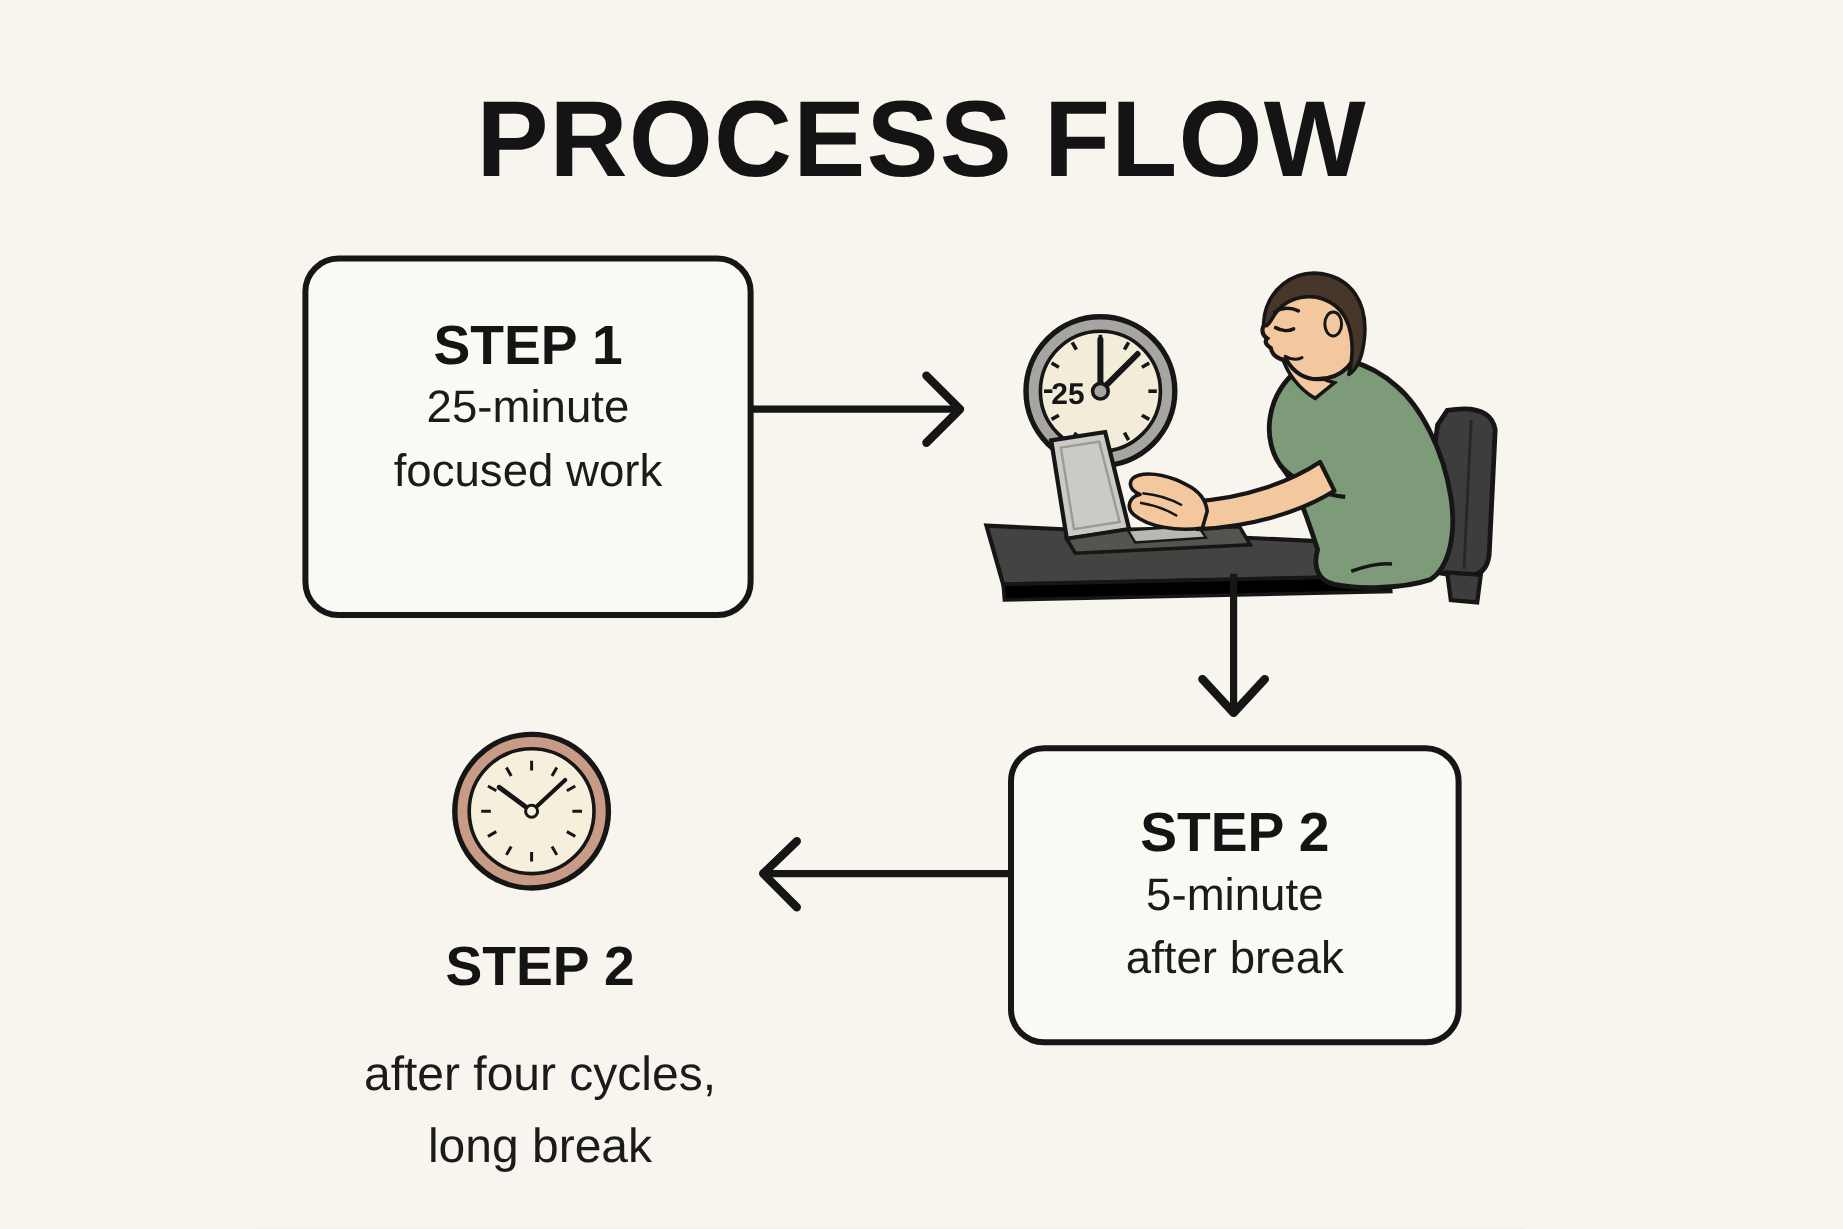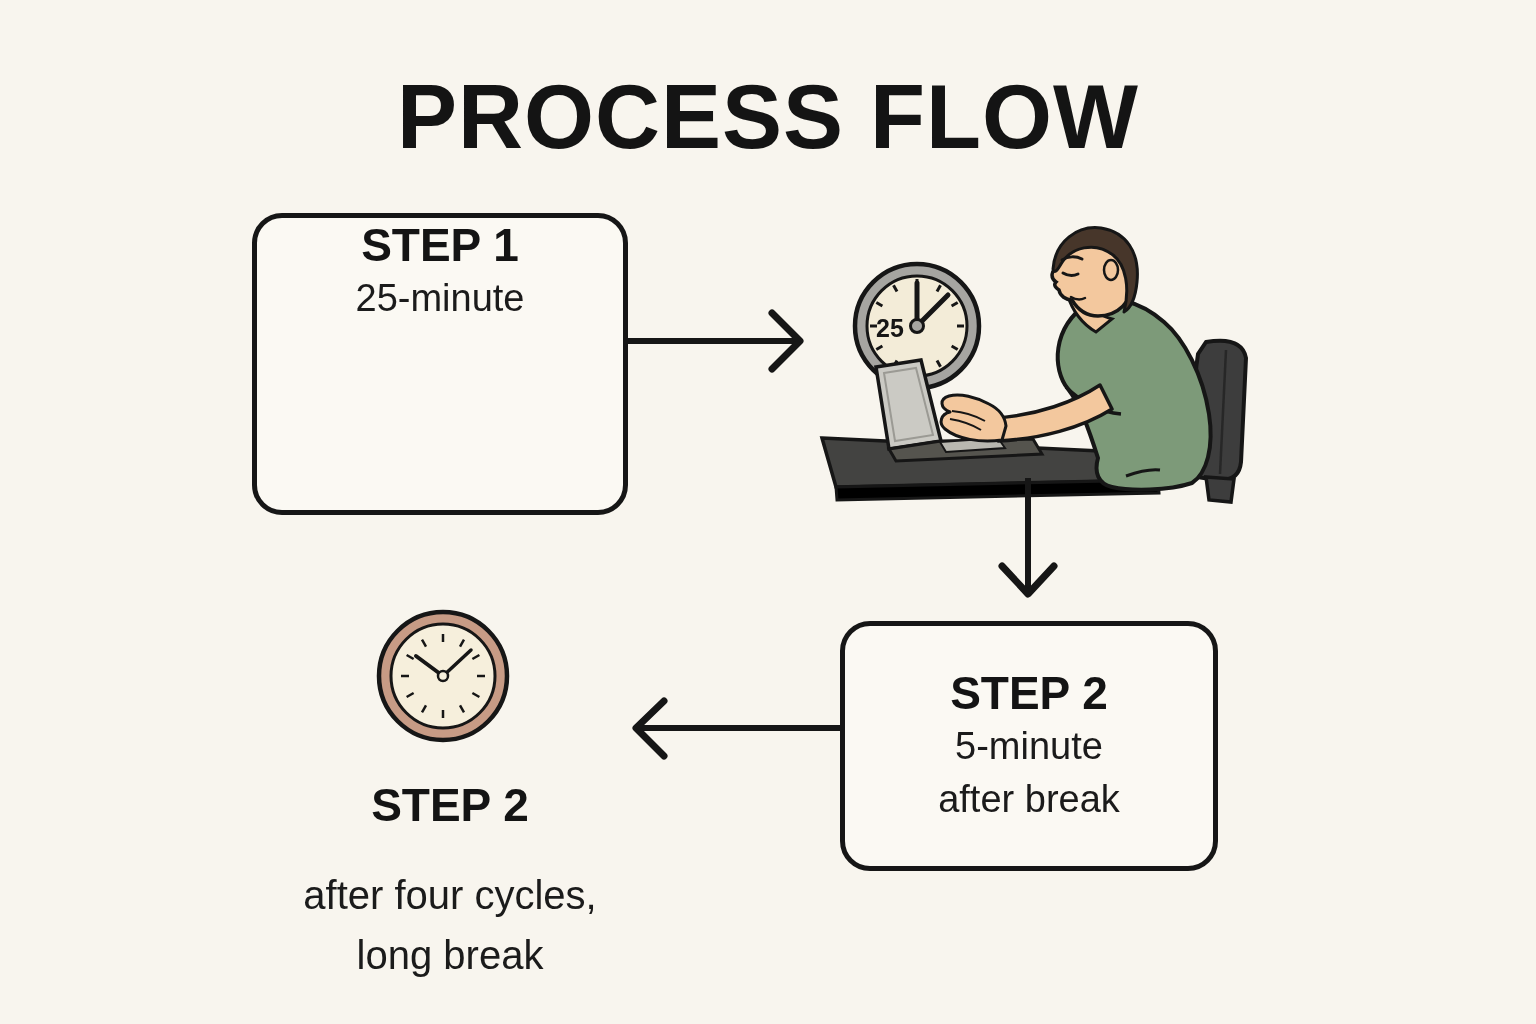--- a/index.html
+++ b/index.html
@@ -10,40 +10,41 @@
   }
   .abs{position:absolute;}
   .title{
     top:66px;left:0;width:1536px;text-align:center;
     font-size:90px;font-weight:bold;letter-spacing:1px;color:#141414;
   }
   .flow-box{
     border:5px solid #161616;border-radius:30px;background:#fbf9f3;
     text-align:center;box-sizing:border-box;
   }
-  .box-step1{left:252px;top:213px;width:376px;height:302px;}
+  .box-step1{left:252px;top:213px;width:376px;height:302px;padding-top:42px;}
   .box-step2{left:840px;top:621px;width:378px;height:250px;padding-top:40px;}
   .box-heading{font-size:46px;font-weight:bold;color:#141414;}
   .box-body{font-size:38px;line-height:53px;color:#1b1b1b;}
   .step3-block{left:240px;top:778px;width:420px;text-align:center;}
   .step3-heading{font-size:46px;font-weight:bold;color:#141414;}
   .step3-body{margin-top:33px;font-size:40px;line-height:60px;color:#1b1b1b;}
   svg{display:block;}
 </style>
 </head>
 <body>
 
 <div class="canvas">
 
   <div class="abs title">PROCESS FLOW</div>
 
   <div class="abs flow-box box-step1">
     <div class="box-heading">STEP 1</div>
     <div class="box-body">
       <div>25-minute</div>
+      <div>focused work</div>
     </div>
   </div>
 
   <svg class="abs" style="left:626px;top:303px;" width="182" height="76" viewBox="0 0 182 76">
     <line x1="0" y1="38" x2="170" y2="38" stroke="#161616" stroke-width="6"></line>
     <polyline points="146,10 174,38 146,66" fill="none" stroke="#161616" stroke-width="7" stroke-linecap="round" stroke-linejoin="round"></polyline>
   </svg>
 
   <svg class="abs" style="left:790px;top:190px;" width="480" height="330" viewBox="0 0 480 330">
 

